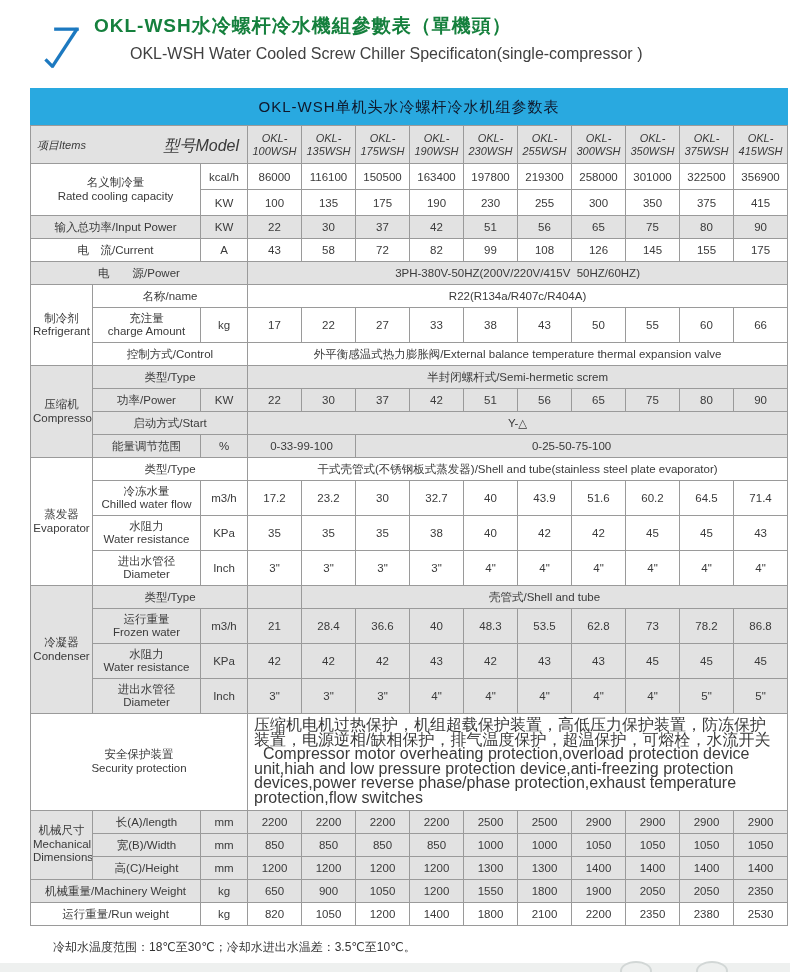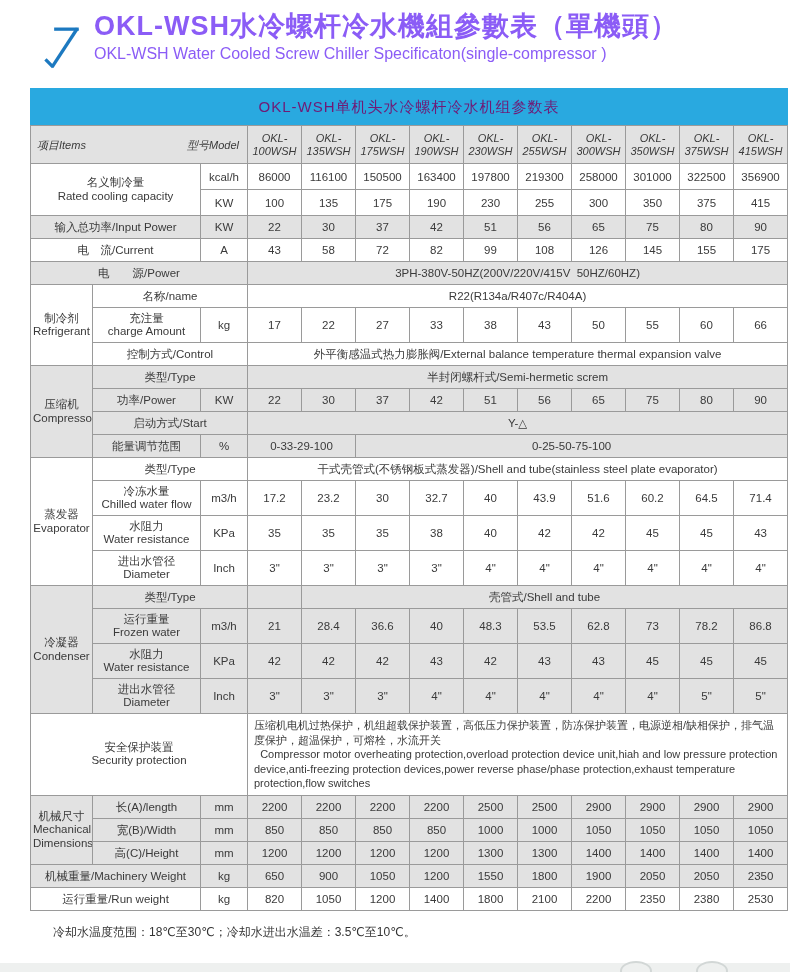--- a/index.html
+++ b/index.html
@@ -3,38 +3,38 @@
 <meta charset="utf-8">
 <style>
   html,body{margin:0;padding:0;background:#ffffff;}
   body{font-family:"Liberation Sans","DejaVu Sans",sans-serif;color:#3a3a3a;}
   .page{position:relative;width:790px;height:972px;background:#fff;overflow:hidden;}
 
   
   .title-block{display:flex;align-items:flex-start;padding:10px 0 0 26px;height:78px;box-sizing:border-box;}
   .logo{width:64px;height:56px;flex:0 0 64px;margin-top:4px;}
   .titles{margin-left:4px;}
-  .title-zh{font-size:27px;font-weight:bold;color:#8b5cf6;letter-spacing:1px;line-height:32px;}
-  .title-en{font-size:16px;color:#8b5cf6;line-height:24px;}
+  .title-zh{font-size:19px;font-weight:bold;color:#15803d;letter-spacing:1px;line-height:32px;}
+  .title-en{font-size:16px;color:#404040;line-height:24px;margin-left:36px;}
 
   
   .sheet{margin:10px 0 0 30px;width:757px;}
   table{border-collapse:collapse;table-layout:fixed;width:757px;font-size:11.5px;color:#3a3a3a;}
   td{border:1px solid #9a9a9a;text-align:center;vertical-align:middle;padding:2px 2px;line-height:14px;background:#fff;overflow:hidden;}
   tr.g td{background:#e2e2e2;}
-  td.banner{background:#29a9e0;border:1px solid #29a9e0;border-bottom:1px solid #9a9a9a;color:#701a75;font-size:15px;letter-spacing:1px;height:32px;}
+  td.banner{background:#29a9e0;border:1px solid #29a9e0;border-bottom:1px solid #9a9a9a;color:#0f172a;font-size:15px;letter-spacing:1px;height:32px;}
   tr.h-models{height:38px;font-style:italic;}
   tr.h-models td{background:#e2e2e2;font-size:11px;line-height:13px;}
   td.diag{position:relative;background:#e2e2e2
           ;background-image:linear-gradient(to bottom right,transparent calc(50% - 0.6px),#9a9a9a calc(50% - 0.6px),#9a9a9a calc(50% + 0.6px),transparent calc(50% + 0.6px));}
   td.diag .corner-items{position:absolute;left:6px;top:50%;transform:translateY(-50%);font-size:11px;}
-  td.diag .corner-model{position:absolute;right:8px;top:50%;transform:translateY(-50%);font-size:11px;}
+  td.diag .corner-model{position:absolute;right:8px;top:50%;transform:translateY(-50%);font-size:16px;}
   .two-line{line-height:13.5px;}
   td.left{text-align:left;padding:4px 6px;}
-  td.sec{font-size:11px;line-height:14.6px;white-space:pre-wrap;}
+  td.sec{font-size:16px;line-height:14.6px;white-space:pre-wrap;}
   tr.r-sm{height:23px;}
   tr.r-md{height:26px;margin-top:36px;}
   tr.r-lg{height:35px;}
   tr.r-dia{height:35px;}
 
   
   .notes{margin:12px 0 0 25px;font-size:12px;line-height:19px;color:#333;width:750px;}
   .notes .n2{padding-left:20px;}
   .notes .n3{padding-left:28px;}
 
@@ -219,21 +219,21 @@
             <td>80</td>
             <td>90</td>
     </tr>
     <tr class="g r-sm">
       <td colspan="2">启动方式/Start</td>
       <td colspan="10">Y-△</td>
     </tr>
     <tr class="g r-sm">
       <td>能量调节范围</td>
       <td>%</td>
-      <td colspan="2">0-33-29-100</td>
+      <td colspan="2">0-33-99-100</td>
       <td colspan="8">0-25-50-75-100</td>
     </tr>
 
     <tr class="r-sm">
       <td rowspan="4" class="two-line">
         <div>蒸发器</div>
         <div>Evaporator</div>
       </td>
       <td colspan="2">类型/Type</td>
       <td colspan="10">干式壳管式(不锈钢板式蒸发器)/Shell and tube(stainless steel plate evaporator)</td>

